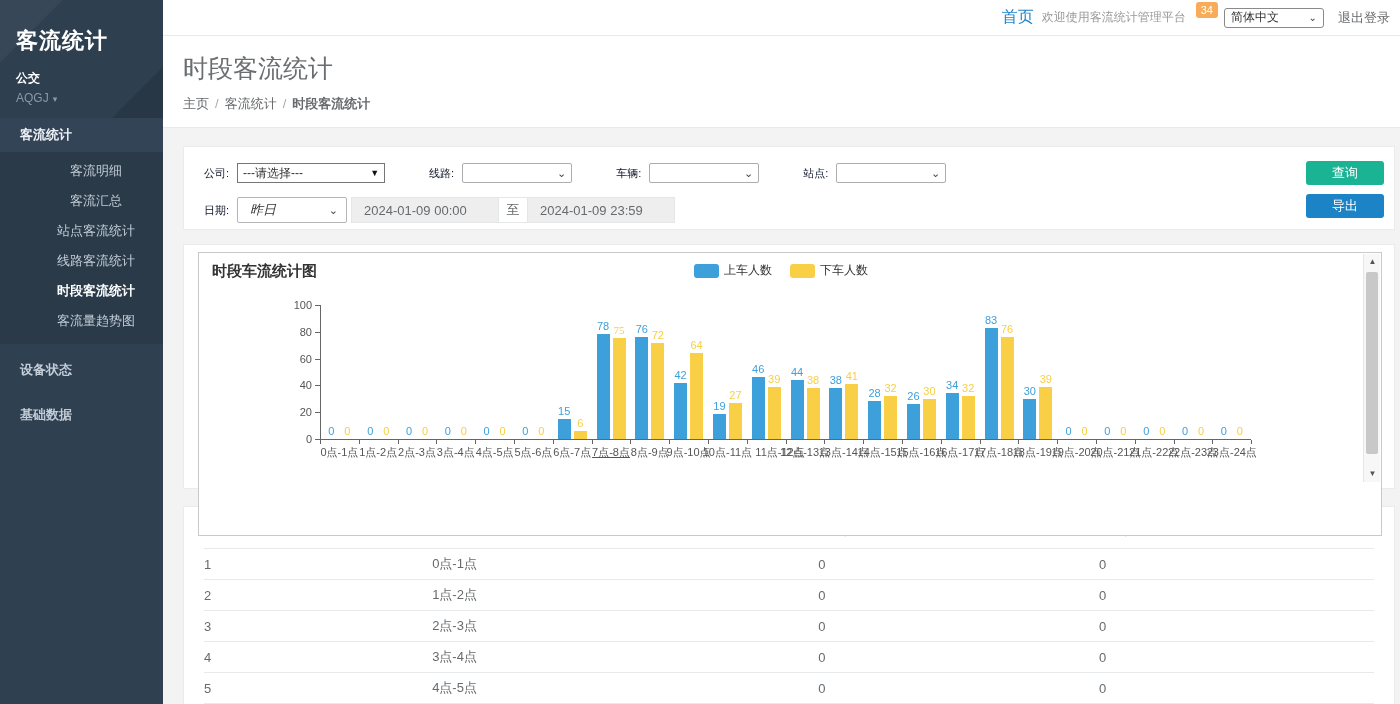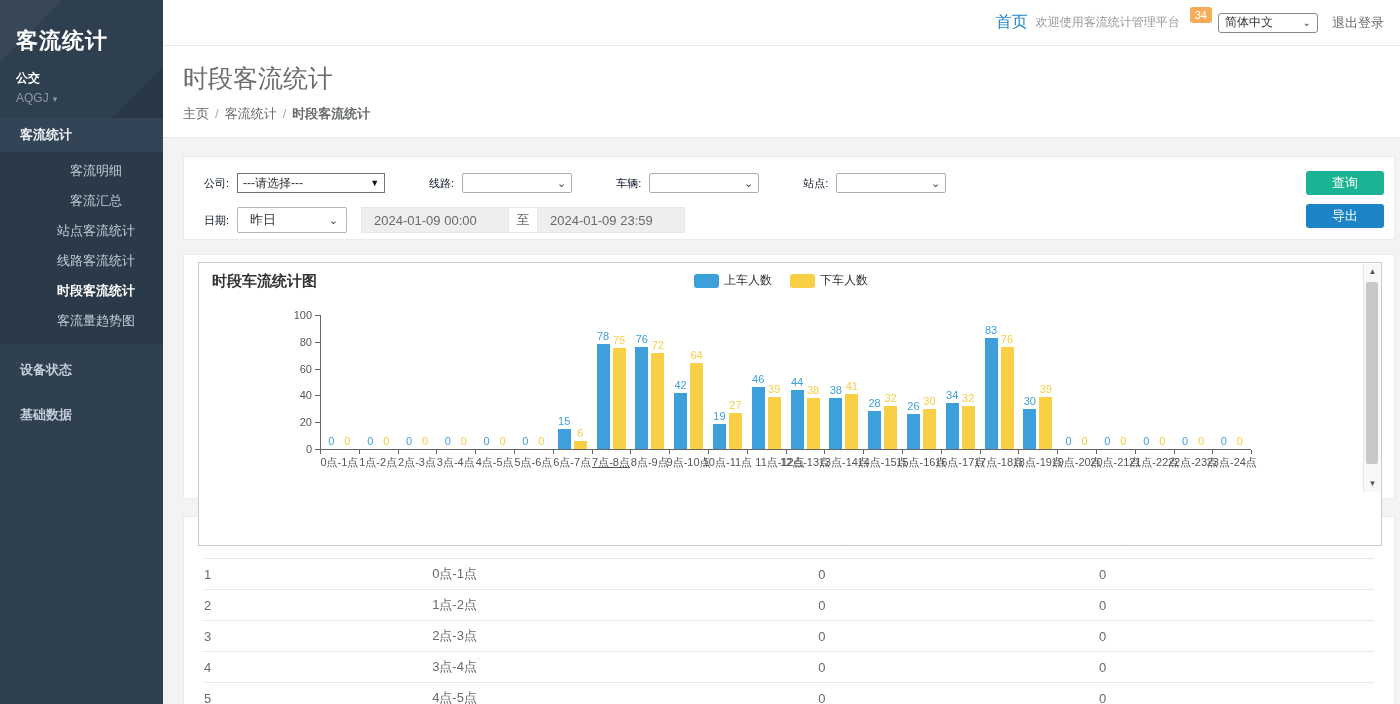--- a/index.html
+++ b/index.html
@@ -21,22 +21,22 @@
     padding:8px 0 8px 20px; cursor:pointer; }
   .submenu { background:#2a3a49; padding:4px 0 8px 0; }
   .sub-item { color:#c3cdd8; font-size:13px; padding:6px 16px 6px 45px; cursor:pointer; white-space:nowrap;text-align:center; }
   .sub-item.active { color:#ffffff; font-weight:bold; }
   .nav-item { color:#c3cdd8; font-size:13px; font-weight:bold; padding:10px 0 10px 20px;
     margin-top:7px; cursor:pointer; }
 
   
   .main { position:absolute; left:163px; top:0; width:1237px; height:704px; }
 
-  .topbar { height:46px; background:#ffffff; border-bottom:1px solid #e7eaec;
-    display:flex; align-items:center; justify-content:flex-end; padding-right:16px; }
+  .topbar { height:36px; background:#ffffff; border-bottom:1px solid #e7eaec;
+    display:flex; align-items:center; justify-content:flex-end; padding-right:10px; }
   .home-link { color:#1c84c6; font-size:16px; margin-right:8px; cursor:pointer; text-decoration:none; }
   .welcome { color:#999999; font-size:12px; margin-right:10px; }
   .badge { background:#f8ac59; color:#ffffff; font-size:11px; border-radius:3px;
     padding:2px 5px; transform:translateY(-8px); margin-right:6px; }
   .lang-select { width:100px; height:20px; border:1px solid #8a8a8a; border-radius:3px;
     background:#ffffff; display:flex; align-items:center; justify-content:space-between;
     padding:0 6px; font-size:12px; color:#333; cursor:pointer; margin-right:14px; }
   .lang-select .chev { font-size:10px; color:#444; }
   .logout { color:#676a6c; font-size:13px; cursor:pointer; text-decoration:none; }
 
@@ -59,21 +59,21 @@
     display:flex; align-items:center; justify-content:space-between; padding:0 5px;
     font-size:12px; color:#333; cursor:pointer; }
   .select-strong .tri { font-size:9px; color:#111; }
   .select-plain { width:110px; height:20px; border:1px solid #adadad; border-radius:2px;
     background:#fff; display:flex; align-items:center; justify-content:space-between;
     padding:0 5px; font-size:12px; color:#333; cursor:pointer; }
   .select-plain .chev { font-size:11px; color:#444; line-height:10px; }
   .frow2 { margin-top:14px; }
   .sel-date { width:110px; height:26px; border:1px solid #b5b5b5; border-radius:2px;
     background:#fff; display:flex; align-items:center; justify-content:space-between;
-    padding:0 8px 0 12px; font-size:13px; color:#333; cursor:pointer; margin-right:14px; }
+    padding:0 8px 0 12px; font-size:13px; color:#333; cursor:pointer; margin-right:4px;font-style:italic; }
   .sel-date .chev { font-size:11px; color:#444; }
   .date-input { width:148px; height:26px; background:#eeeeee; border:1px solid #e5e6e7;
     font-size:13px; color:#676a6c; display:flex; align-items:center; padding-left:12px; }
   .to-box { width:28px; height:26px; background:#ffffff; border-top:1px solid #e5e6e7;
     border-bottom:1px solid #e5e6e7; display:flex; align-items:center; justify-content:center;
     font-size:13px; color:#676a6c; }
   .btn { position:absolute; right:10px; width:78px; height:24px; border:none; border-radius:3px;
     color:#ffffff; font-size:13px; cursor:pointer; font-family:inherit; }
   .btn-query { top:14px; background:#1ab394; }
   .btn-export { top:47px; background:#1c84c6; }
@@ -275,21 +275,21 @@
             <div class="val-label" style="left: 342.4px; top: 172px; color: rgb(248, 207, 69);">0</div>
             <div class="xcat" style="left: 334.4px; top: 192px;">5点-6点</div>
             <div class="bar" style="left: 358.7px; top: 166px; height: 20px; background: rgb(61, 160, 218);"></div>
             <div class="val-label" style="left: 365.2px; top: 152px; color: rgb(61, 160, 218);">15</div>
             <div class="bar" style="left: 374.7px; top: 178px; height: 8px; background: rgb(248, 207, 69);"></div>
             <div class="val-label" style="left: 381.2px; top: 164px; color: rgb(248, 207, 69);">6</div>
             <div class="xcat" style="left: 373.2px; top: 192px;">6点-7点</div>
             <div class="bar" style="left: 397.5px; top: 81px; height: 105px; background: rgb(61, 160, 218);"></div>
             <div class="val-label" style="left: 404px; top: 67px; color: rgb(61, 160, 218);">78</div>
             <div class="bar" style="left: 413.5px; top: 85px; height: 101px; background: rgb(248, 207, 69);"></div>
-            <div class="val-label" style="left: 420px; top: 71px; color: rgb(248, 207, 69);">75</div>
+            <div class="val-label" style="left: 420px; top: 71px; color: rgb(248, 207, 69); font-family: Liberation Serif, serif;">75</div>
             <div class="xcat" style="left: 412px; top: 192px; text-decoration: underline;">7点-8点</div>
             <div class="bar" style="left: 436.3px; top: 84px; height: 102px; background: rgb(61, 160, 218);"></div>
             <div class="val-label" style="left: 442.8px; top: 70px; color: rgb(61, 160, 218);">76</div>
             <div class="bar" style="left: 452.3px; top: 90px; height: 96px; background: rgb(248, 207, 69);"></div>
             <div class="val-label" style="left: 458.8px; top: 76px; color: rgb(248, 207, 69);">72</div>
             <div class="xcat" style="left: 450.8px; top: 192px;">8点-9点</div>
             <div class="bar" style="left: 475.1px; top: 130px; height: 56px; background: rgb(61, 160, 218);"></div>
             <div class="val-label" style="left: 481.6px; top: 116px; color: rgb(61, 160, 218);">42</div>
             <div class="bar" style="left: 491.1px; top: 100px; height: 86px; background: rgb(248, 207, 69);"></div>
             <div class="val-label" style="left: 497.6px; top: 86px; color: rgb(248, 207, 69);">64</div>

